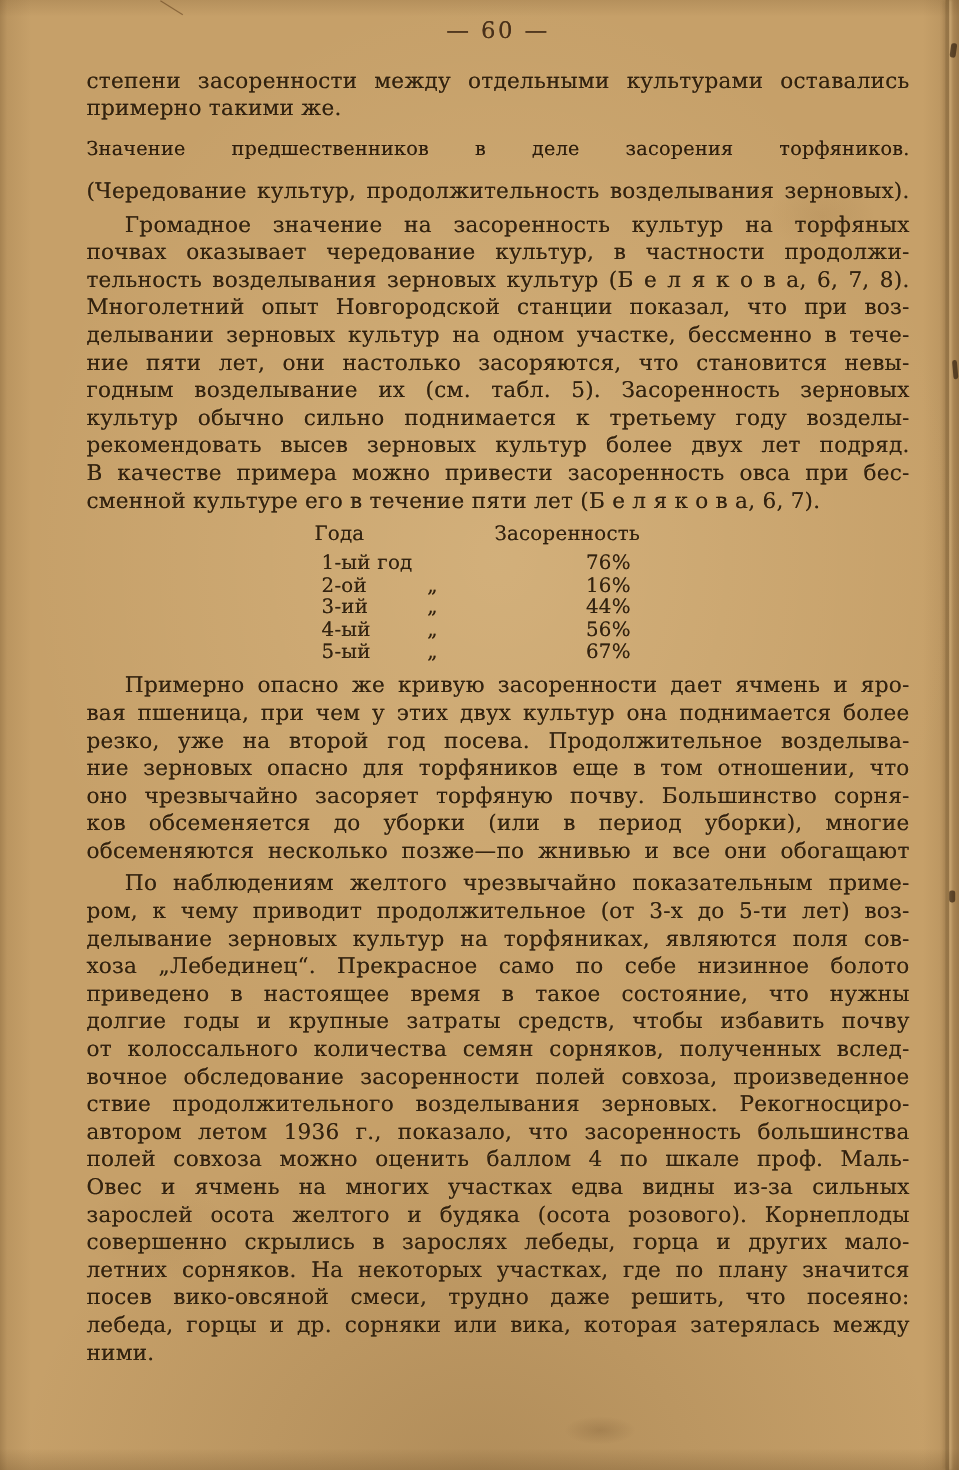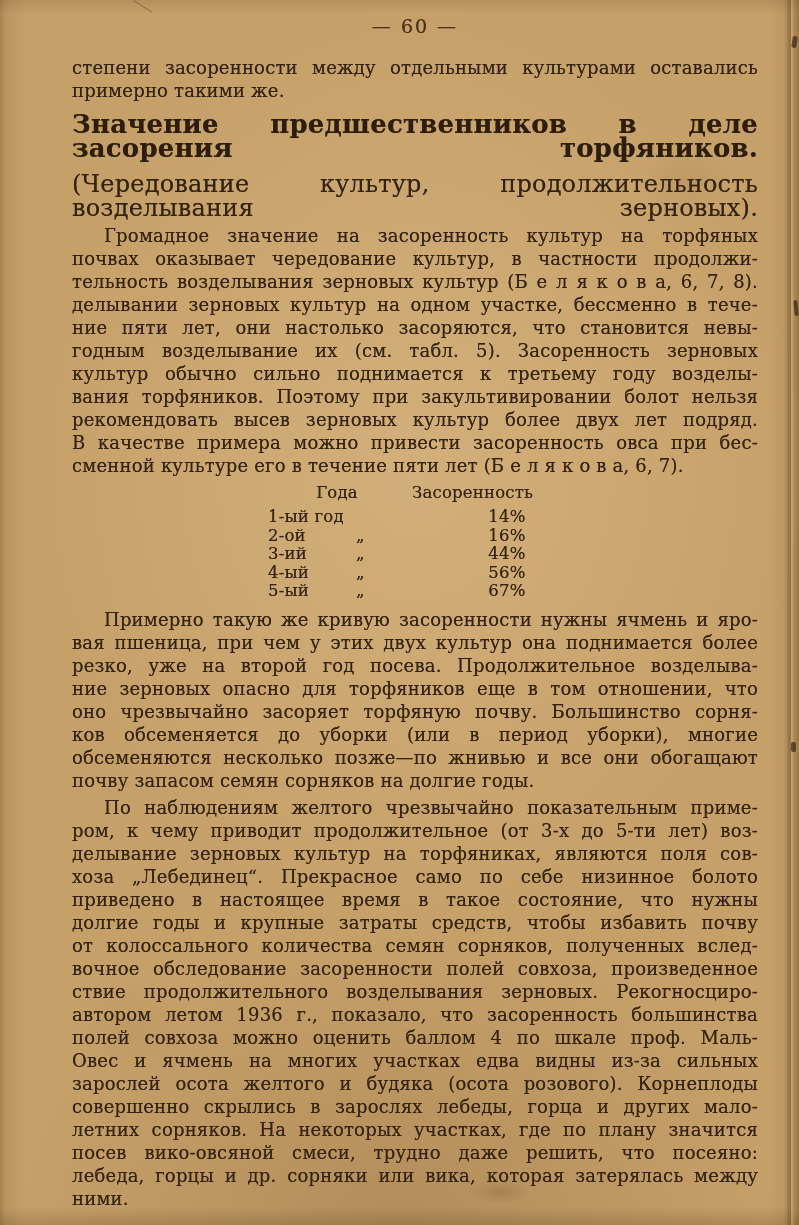--- a/index.html
+++ b/index.html
@@ -47,35 +47,35 @@
   }
   .page-number{
     padding-top:15px;height:24px;text-align:center;
     font-size:19px;letter-spacing:2px;color:#49301a;
   }
   .tline{text-align:justify;text-align-last:justify;white-space:normal;}
   .tline.last{text-align-last:left;}
   .para.indent .tline:first-child{text-indent:32px;}
   .intro{margin-top:17px;}
   .heading{
-    margin-top:10px;font-weight:bold;font-size:26px;line-height:24px;
+    margin-top:10px;font-weight:normal;font-size:16px;line-height:24px;
     text-align:justify;text-align-last:justify;
     color:#2d1d0c;
   }
   .subtitle{
-    margin-top:12px;font-size:24px;line-height:24px;
+    margin-top:12px;font-size:18px;line-height:24px;
     text-align:justify;text-align-last:justify;
   }
   .para1{margin-top:4px;}
   .para2{margin-top:7px;}
   .para3{margin-top:4px;}
 
   .yrtable{margin-top:6px;margin-left:190px;width:360px;font-size:16.5px;}
   .yrtable .thead{display:flex;line-height:20px;margin-bottom:5px;}
-  .yrtable .thead .h1{width:150px;text-align:center;}
+  .yrtable .thead .h1{width:150px;}
   .yrtable .thead .h2{width:190px;}
   .trow{display:flex;line-height:18.6px;}
   .cell-year{width:150px;display:flex;padding-left:6px;box-sizing:border-box;}
   .cell-year .yr{display:inline-block;min-width:88px;}
   .cell-year .ditto{display:inline-block;}
   .cell-val{width:190px;text-align:center;}
 </style>
 </head>
 <body>
 
@@ -98,43 +98,43 @@
       </div>
 
     <div class="heading">Значение предшественников в деле засорения торфяников.</div>
 
     <div class="subtitle">(Чередование культур, продолжительность возделывания зерновых).</div>
 
     <div class="para para1 indent">
         <div class="tline">Громадное значение на засоренность культур на торфяных</div>
         <div class="tline">почвах оказывает чередование культур, в частности продолжи-</div>
         <div class="tline">тельность возделывания зерновых культур (Б е л я к о в а, 6, 7, 8).</div>
+        <div class="tline">Многолетний опыт Новгородской станции показал, что при воз-</div>
         <div class="tline">делывании зерновых культур на одном участке, бессменно в тече-</div>
         <div class="tline">ние пяти лет, они настолько засоряются, что становится невы-</div>
         <div class="tline">годным возделывание их (см. табл. 5). Засоренность зерновых</div>
         <div class="tline">культур обычно сильно поднимается к третьему году возделы-</div>
-        <div class="tline">вания торфяников. Поэтому при закультивировании болот нельзя</div>
         <div class="tline">рекомендовать высев зерновых культур более двух лет подряд.</div>
         <div class="tline">В качестве примера можно привести засоренность овса при бес-</div>
         <div class="tline last">сменной культуре его в течение пяти лет (Б е л я к о в а, 6, 7).</div>
       </div>
 
     <div class="yrtable">
       <div class="thead">
         <div class="h1">Года</div>
         <div class="h2">Засоренность</div>
       </div>
       <div class="tbody">
 
           <div class="trow">
             <div class="cell-year">
               <span class="yr">1-ый год</span>
               <span class="ditto"></span>
             </div>
-            <div class="cell-val">14%</div>
+            <div class="cell-val">76%</div>
           </div>
 
           <div class="trow">
             <div class="cell-year">
               <span class="yr">2-ой</span>
               <span class="ditto">„</span>
             </div>
             <div class="cell-val">16%</div>
           </div>
 
@@ -158,28 +158,27 @@
             <div class="cell-year">
               <span class="yr">5-ый</span>
               <span class="ditto">„</span>
             </div>
             <div class="cell-val">67%</div>
           </div>
         </div>
     </div>
 
     <div class="para para2 indent">
-        <div class="tline">Примерно такую же кривую засоренности нужны ячмень и яро-</div>
+        <div class="tline">Примерно опасно же кривую засоренности дает ячмень и яро-</div>
         <div class="tline">вая пшеница, при чем у этих двух культур она поднимается более</div>
         <div class="tline">резко, уже на второй год посева. Продолжительное возделыва-</div>
         <div class="tline">ние зерновых опасно для торфяников еще в том отношении, что</div>
         <div class="tline">оно чрезвычайно засоряет торфяную почву. Большинство сорня-</div>
         <div class="tline">ков обсеменяется до уборки (или в период уборки), многие</div>
         <div class="tline">обсеменяются несколько позже—по жнивью и все они обогащают</div>
-        <div class="tline last">почву запасом семян сорняков на долгие годы.</div>
       </div>
 
     <div class="para para3 indent">
         <div class="tline">По наблюдениям желтого чрезвычайно показательным приме-</div>
         <div class="tline">ром, к чему приводит продолжительное (от 3-х до 5-ти лет) воз-</div>
         <div class="tline">делывание зерновых культур на торфяниках, являются поля сов-</div>
         <div class="tline">хоза „Лебединец“. Прекрасное само по себе низинное болото</div>
         <div class="tline">приведено в настоящее время в такое состояние, что нужны</div>
         <div class="tline">долгие годы и крупные затраты средств, чтобы избавить почву</div>
         <div class="tline">от колоссального количества семян сорняков, полученных вслед-</div>

